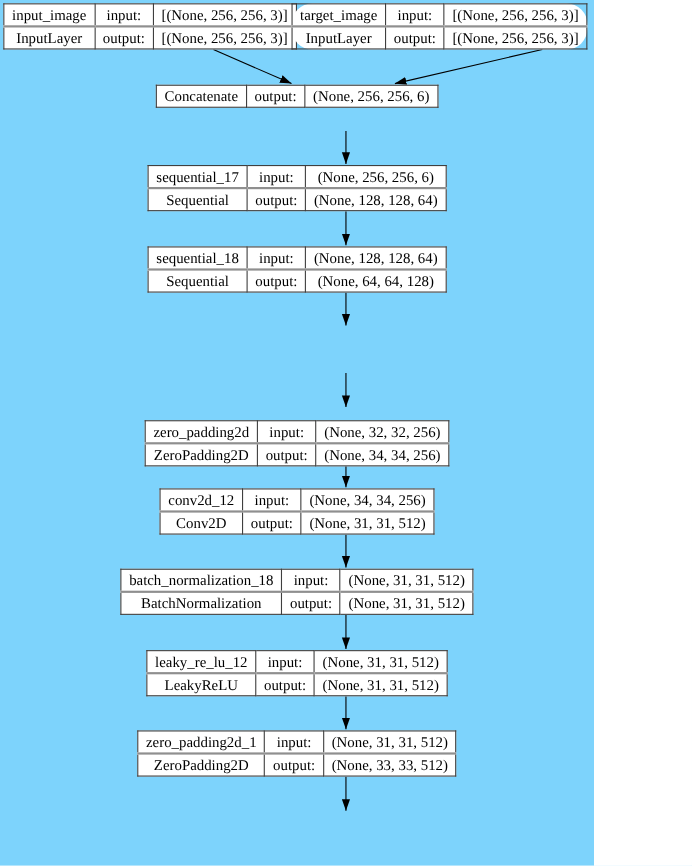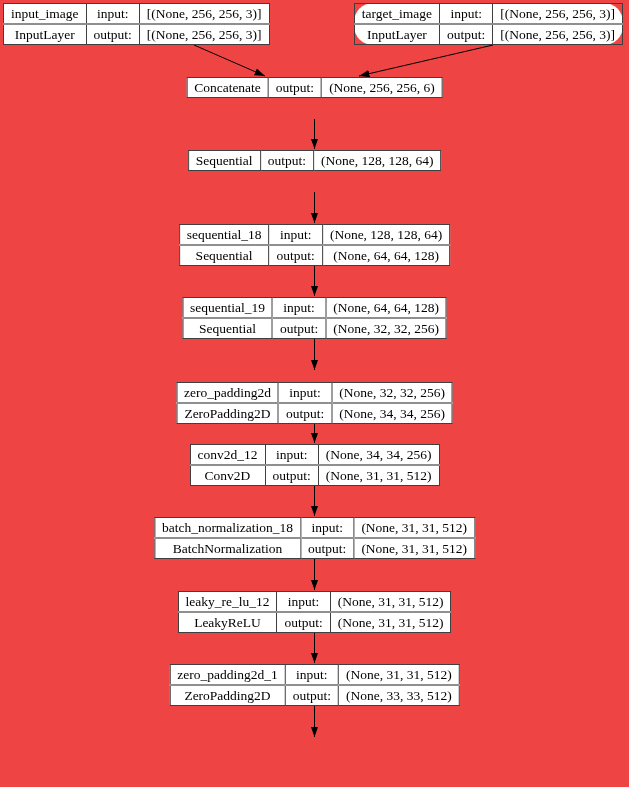--- a/index.html
+++ b/index.html
@@ -2,23 +2,23 @@
 <html><head>
 <meta charset="utf-8">
 <style>
   html, body {
     margin: 0;
     padding: 0;
     background: #ffffff;
   }
   .canvas {
     position: relative;
-    width: 629px;
+    width: 540px;
     height: 787px;
-    background: #ef4444;
+    background: #7dd3fc;
     font-family: "Liberation Serif", "DejaVu Serif", serif;
     overflow: hidden;
   }
   svg.edges {
     position: absolute;
     left: 0; top: 0;
     width: 629px; height: 787px;
     pointer-events: none;
   }
   table.node {
@@ -115,20 +115,25 @@
     <tr>
       <td>Concatenate</td>
       <td>output:</td>
       <td>(None, 256, 256, 6)</td>
     </tr>
   </tbody>
     </table>
 
   <table class="node n4 center-node">
     <tbody>
+        <tr class="r1">
+      <td>sequential_17</td>
+      <td>input:</td>
+      <td>(None, 256, 256, 6)</td>
+    </tr>
     <tr>
       <td>Sequential</td>
       <td>output:</td>
       <td>(None, 128, 128, 64)</td>
     </tr>
   </tbody>
     </table>
 
   <table class="node n5 center-node">
     <tbody>
@@ -138,42 +143,28 @@
       <td>(None, 128, 128, 64)</td>
     </tr>
     <tr>
       <td>Sequential</td>
       <td>output:</td>
       <td>(None, 64, 64, 128)</td>
     </tr>
   </tbody>
     </table>
 
-  <table class="node n6 center-node">
-    <tbody>
-        <tr class="r1">
-      <td>sequential_19</td>
-      <td>input:</td>
-      <td>(None, 64, 64, 128)</td>
-    </tr>
-    <tr>
-      <td>Sequential</td>
-      <td>output:</td>
+
+  <table class="node n7 center-node">
+    <tbody>
+        <tr class="r1">
+      <td>zero_padding2d</td>
+      <td>input:</td>
       <td>(None, 32, 32, 256)</td>
     </tr>
-  </tbody>
-    </table>
-
-  <table class="node n7 center-node">
-    <tbody>
-        <tr class="r1">
-      <td>zero_padding2d</td>
-      <td>input:</td>
-      <td>(None, 32, 32, 256)</td>
-    </tr>
     <tr>
       <td>ZeroPadding2D</td>
       <td>output:</td>
       <td>(None, 34, 34, 256)</td>
     </tr>
   </tbody>
     </table>
 
   <table class="node n8 center-node">
     <tbody>

